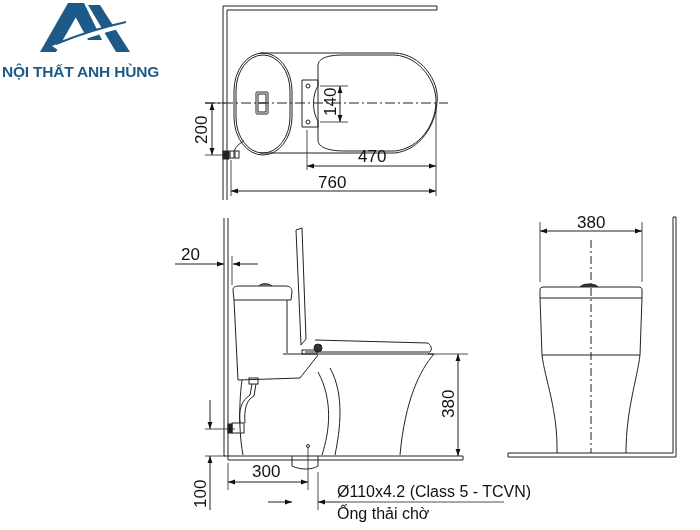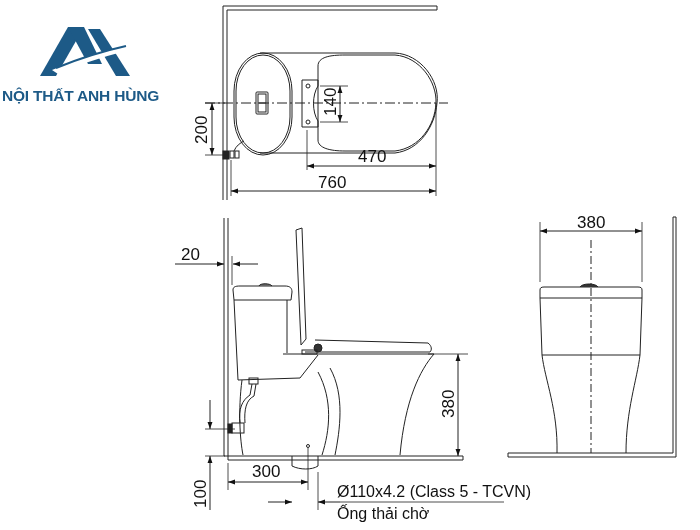--- a/index.html
+++ b/index.html
@@ -1,18 +1,18 @@
 <!DOCTYPE html>
 <html><head>
   <meta charset="utf-8">
   <style>
     html, body { margin:0; padding:0; background:#ffffff; }
     body { width:700px; height:530px; position:relative; overflow:hidden; font-family:"Liberation Sans", sans-serif; }
     #drawing { position:absolute; left:0; top:0; width:700px; height:530px; }
-    .logo { position:absolute; left:0; top:0; width:180px; height:90px;margin-top:24px; }
+    .logo { position:absolute; left:0; top:0; width:180px; height:90px; }
     .logo-text { position:absolute; left:2px; top:63px; font-family:"Liberation Sans", sans-serif; font-weight:bold; font-size:15.5px; color:#1d5a87; letter-spacing:-0.2px; white-space:nowrap; }
     .dim { font-family:"Liberation Sans", sans-serif; font-size:17px; fill:#111; }
     .note { position:absolute; font-family:"Liberation Sans", sans-serif; font-size:16px; color:#111; white-space:nowrap; }
   </style>
 </head>
 <body>
 
 <div class="logo">
   <svg width="180" height="60" viewBox="0 0 180 60">
 

